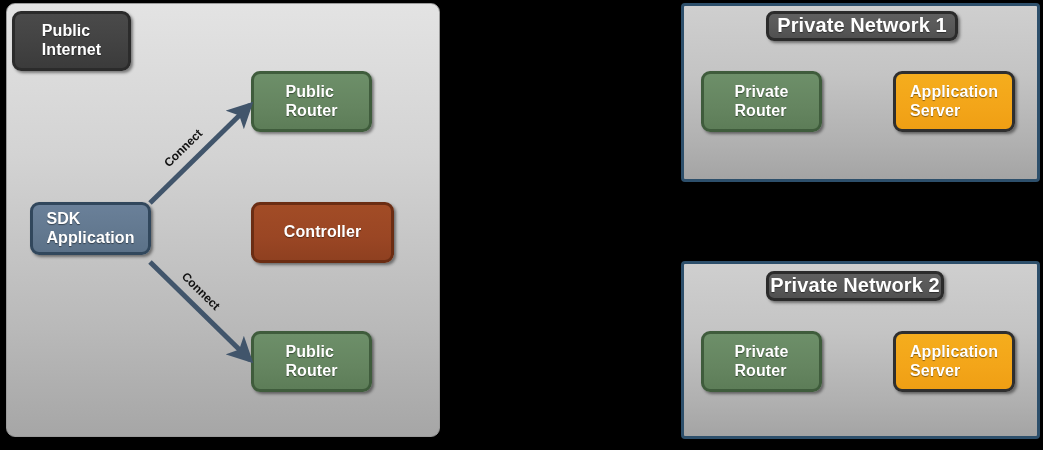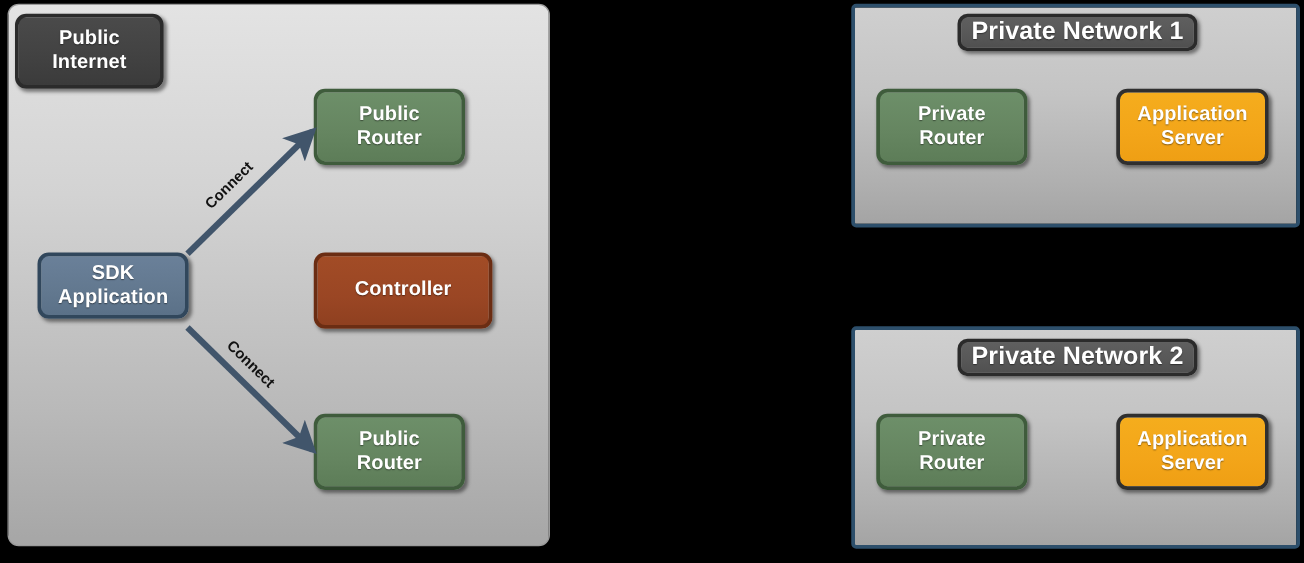--- a/index.html
+++ b/index.html
@@ -50,21 +50,20 @@
     height: 178px;
   }
 
   
   .node {
     position: absolute;
     box-sizing: border-box;
     display: flex;
     align-items: center;
     justify-content: center;
-    text-align: center;
     color: #ffffff;
     font-weight: bold;
     font-size: 16px;
     line-height: 1.17;
     border-radius: 9px;
     letter-spacing: 0.1px;
     text-shadow: 0 1px 1px rgba(0,0,0,0.45);
     box-shadow: 2px 2px 3px rgba(0,0,0,0.45);
     white-space: pre-line;
     user-select: none;
@@ -103,21 +102,21 @@
   #node-sdk-application { left: 30px;  top: 202px; width: 121px; height: 53px; }
   #node-controller      { left: 251px; top: 202px; width: 143px; height: 61px; }
   #node-public-router-2 { left: 251px; top: 331px; width: 121px; height: 61px; }
 
   
   #chip-private-network-1 { left: 766px; top: 11px;  width: 192px; height: 30px; }
   #node-private-router-1  { left: 701px; top: 71px;  width: 121px; height: 61px; }
   #node-app-server-1      { left: 893px; top: 71px;  width: 122px; height: 61px; }
 
   
-  #chip-private-network-2 { left: 766px; top: 271px; width: 192px; height: 30px; }
+  #chip-private-network-2 { left: 766px; top: 271px; width: 178px; height: 30px; }
   #node-private-router-2  { left: 701px; top: 331px; width: 121px; height: 61px; }
   #node-app-server-2      { left: 893px; top: 331px; width: 122px; height: 61px; }
 
   
   #edges-layer {
     position: absolute;
     left: 0; top: 0;
     width: 1043px;
     height: 450px;
     pointer-events: none;

